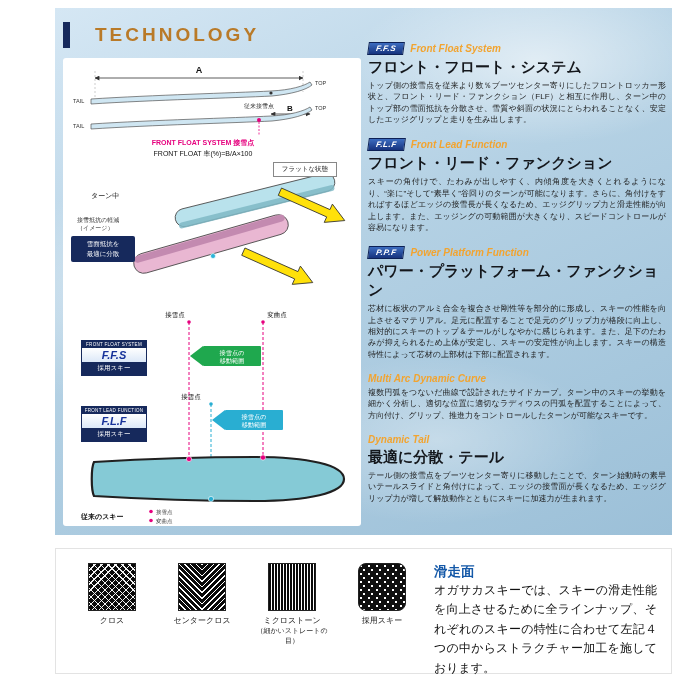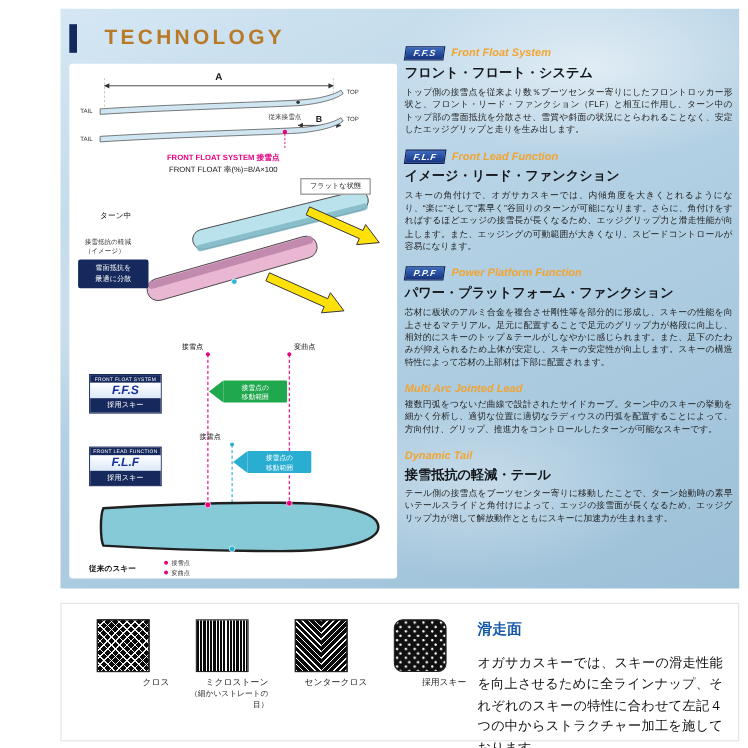--- a/index.html
+++ b/index.html
@@ -39,45 +39,45 @@
   .badge-ffs{left:18px;top:282px}
   .badge-flf{left:18px;top:348px}
 
   
   .tech-sections{position:absolute;left:313px;top:34px;width:298px;display:flex;flex-direction:column;gap:13px}
   .sec-head{display:flex;align-items:center;gap:6px}
   .badge{display:inline-block;padding:1px 7px;background:linear-gradient(#3c6cc0,#16337e);
     color:#fff;font-size:8px;font-weight:bold;font-style:italic;transform:skewX(-8deg);
     border:1px solid #0d2156;letter-spacing:.5px}
   .sec-en{font-size:10px;font-weight:bold;font-style:italic;color:var(--accent-orange)}
-  .sec-ja{margin-top:3px;font-size:12px;font-weight:bold;color:#14171c}
+  .sec-ja{margin-top:3px;font-size:15px;font-weight:bold;color:#14171c}
   .sec-body{margin-top:3px;font-size:8px;line-height:1.42;color:#1d1d1d;text-align:justify}
 
   
   .base-card{position:absolute;left:55px;top:548px;width:617px;height:126px;background:#fff;
     border:1px solid #e3e3e3;display:flex;align-items:flex-start;padding:14px 14px 10px 14px}
   .swatch-row{display:flex;gap:6px}
-  .swatch-item{width:84px;text-align:right}
+  .swatch-item{width:84px;text-align:center}
   .swatch{width:48px;height:48px;margin:0 auto;border:1px solid #222}
   .swatch-cross{background-color:#0a0a0a;
     background-image:repeating-linear-gradient(45deg,rgba(255,255,255,.95) 0 1px,transparent 1px 5px),
                      repeating-linear-gradient(-45deg,rgba(255,255,255,.95) 0 1px,transparent 1px 5px)}
   .swatch-centercross{background-color:#0a0a0a;
     background-image:repeating-linear-gradient(45deg,#fff 0 1px,transparent 1px 4px),
                      repeating-linear-gradient(-45deg,#fff 0 1px,transparent 1px 4px);
     background-size:50% 100%,50% 100%;background-position:left top,right top;background-repeat:no-repeat}
   .swatch-micro{background:repeating-linear-gradient(90deg,#0a0a0a 0 2px,#fff 2px 3px)}
   .swatch-sanding{background-color:#101010;border-radius:8px;
     background-image:radial-gradient(circle at 2px 2px,#fff .8px,transparent 1.4px),
                      radial-gradient(circle at 5px 6px,#fff .8px,transparent 1.4px);
     background-size:8px 8px}
   .swatch-label{margin-top:5px;font-size:8px;color:#222;line-height:1.3}
   .swatch-sub{font-size:7px;color:#222}
   .base-text{margin-left:10px;width:262px}
-  .base-title{font-size:13.5px;font-weight:bold;color:var(--base-blue);margin-bottom:12px}
+  .base-title{font-size:13.5px;font-weight:bold;color:var(--base-blue);margin-bottom:0}
   .base-body{font-size:12px;line-height:1.62;color:#111;text-align:justify}
 
   
   text{font-family:"Liberation Sans","DejaVu Sans",sans-serif}
 </style>
 </head>
 <body>
 
 <div class="page">
 
@@ -205,71 +205,71 @@
         </div>
         <div class="sec-ja">フロント・フロート・システム</div>
         <p class="sec-body">トップ側の接雪点を従来より数％ブーツセンター寄りにしたフロントロッカー形状と、フロント・リード・ファンクション（FLF）と相互に作用し、ターン中のトップ部の雪面抵抗を分散させ、雪質や斜面の状況にとらわれることなく、安定したエッジグリップと走りを生み出します。</p>
       </section>
 
       <section class="tech-section">
         <div class="sec-head">
           <span class="badge">F.L.F</span>
           <span class="sec-en">Front Lead Function</span>
         </div>
-        <div class="sec-ja">イメージ・リード・ファンクション</div>
-        <p class="sec-body">スキーの角付けで、オガサカスキーでは、内傾角度を大きくとれるようになり、“楽に”そして“素早く”谷回りのターンが可能になります。さらに、角付けをすればするほどエッジの接雪長が長くなるため、エッジグリップ力と滑走性能が向上します。また、エッジングの可動範囲が大きくなり、スピードコントロールが容易になります。</p>
+        <div class="sec-ja">フロント・リード・ファンクション</div>
+        <p class="sec-body">スキーの角付けで、たわみが出しやすく、内傾角度を大きくとれるようになり、“楽に”そして“素早く”谷回りのターンが可能になります。さらに、角付けをすればするほどエッジの接雪長が長くなるため、エッジグリップ力と滑走性能が向上します。また、エッジングの可動範囲が大きくなり、スピードコントロールが容易になります。</p>
       </section>
 
       <section class="tech-section">
         <div class="sec-head">
           <span class="badge">P.P.F</span>
           <span class="sec-en">Power Platform Function</span>
         </div>
         <div class="sec-ja">パワー・プラットフォーム・ファンクション</div>
         <p class="sec-body">芯材に板状のアルミ合金を複合させ剛性等を部分的に形成し、スキーの性能を向上させるマテリアル。足元に配置することで足元のグリップ力が格段に向上し、相対的にスキーのトップ＆テールがしなやかに感じられます。また、足下のたわみが抑えられるため上体が安定し、スキーの安定性が向上します。スキーの構造特性によって芯材の上部材は下部に配置されます。</p>
       </section>
 
       <section class="tech-section">
         <div class="sec-head">
-          <span class="sec-en">Multi Arc Jointed Lead</span>
+          <span class="sec-en">Multi Arc Dynamic Curve</span>
         </div>
         <p class="sec-body">複数円弧をつないだ曲線で設計されたサイドカーブ。ターン中のスキーの挙動を細かく分析し、適切な位置に適切なラディウスの円弧を配置することによって、方向付け、グリップ、推進力をコントロールしたターンが可能なスキーです。</p>
       </section>
 
       <section class="tech-section">
         <div class="sec-head">
           <span class="sec-en">Dynamic Tail</span>
         </div>
-        <div class="sec-ja">接雪抵抗の軽減・テール</div>
+        <div class="sec-ja">最適に分散・テール</div>
         <p class="sec-body">テール側の接雪点をブーツセンター寄りに移動したことで、ターン始動時の素早いテールスライドと角付けによって、エッジの接雪面が長くなるため、エッジグリップ力が増して解放動作とともにスキーに加速力が生まれます。</p>
       </section>
 
     </div>
   </div>
 
   <div class="base-card">
     <div class="swatch-row">
 
       <div class="swatch-item">
         <div class="swatch swatch-cross"></div>
         <div class="swatch-label">クロス</div>
+      </div>
+
+      <div class="swatch-item">
+        <div class="swatch swatch-centercross"></div>
+        <div class="swatch-label">センタークロス</div>
       </div>
 
       <div class="swatch-item">
         <div class="swatch swatch-micro"></div>
         <div class="swatch-label">ミクロストーン</div>
         <div class="swatch-sub">（細かいストレートの目）</div>
       </div>
 
       <div class="swatch-item">
-        <div class="swatch swatch-centercross"></div>
-        <div class="swatch-label">センタークロス</div>
-      </div>
-
-      <div class="swatch-item">
         <div class="swatch swatch-sanding"></div>
         <div class="swatch-label">採用スキー</div>
       </div>
 
     </div>
 
     <div class="base-text">
       <div class="base-title">滑走面</div>
       <p class="base-body">オガサカスキーでは、スキーの滑走性能を向上させるために全ラインナップ、それぞれのスキーの特性に合わせて左記４つの中からストラクチャー加工を施しております。</p>
     </div>

